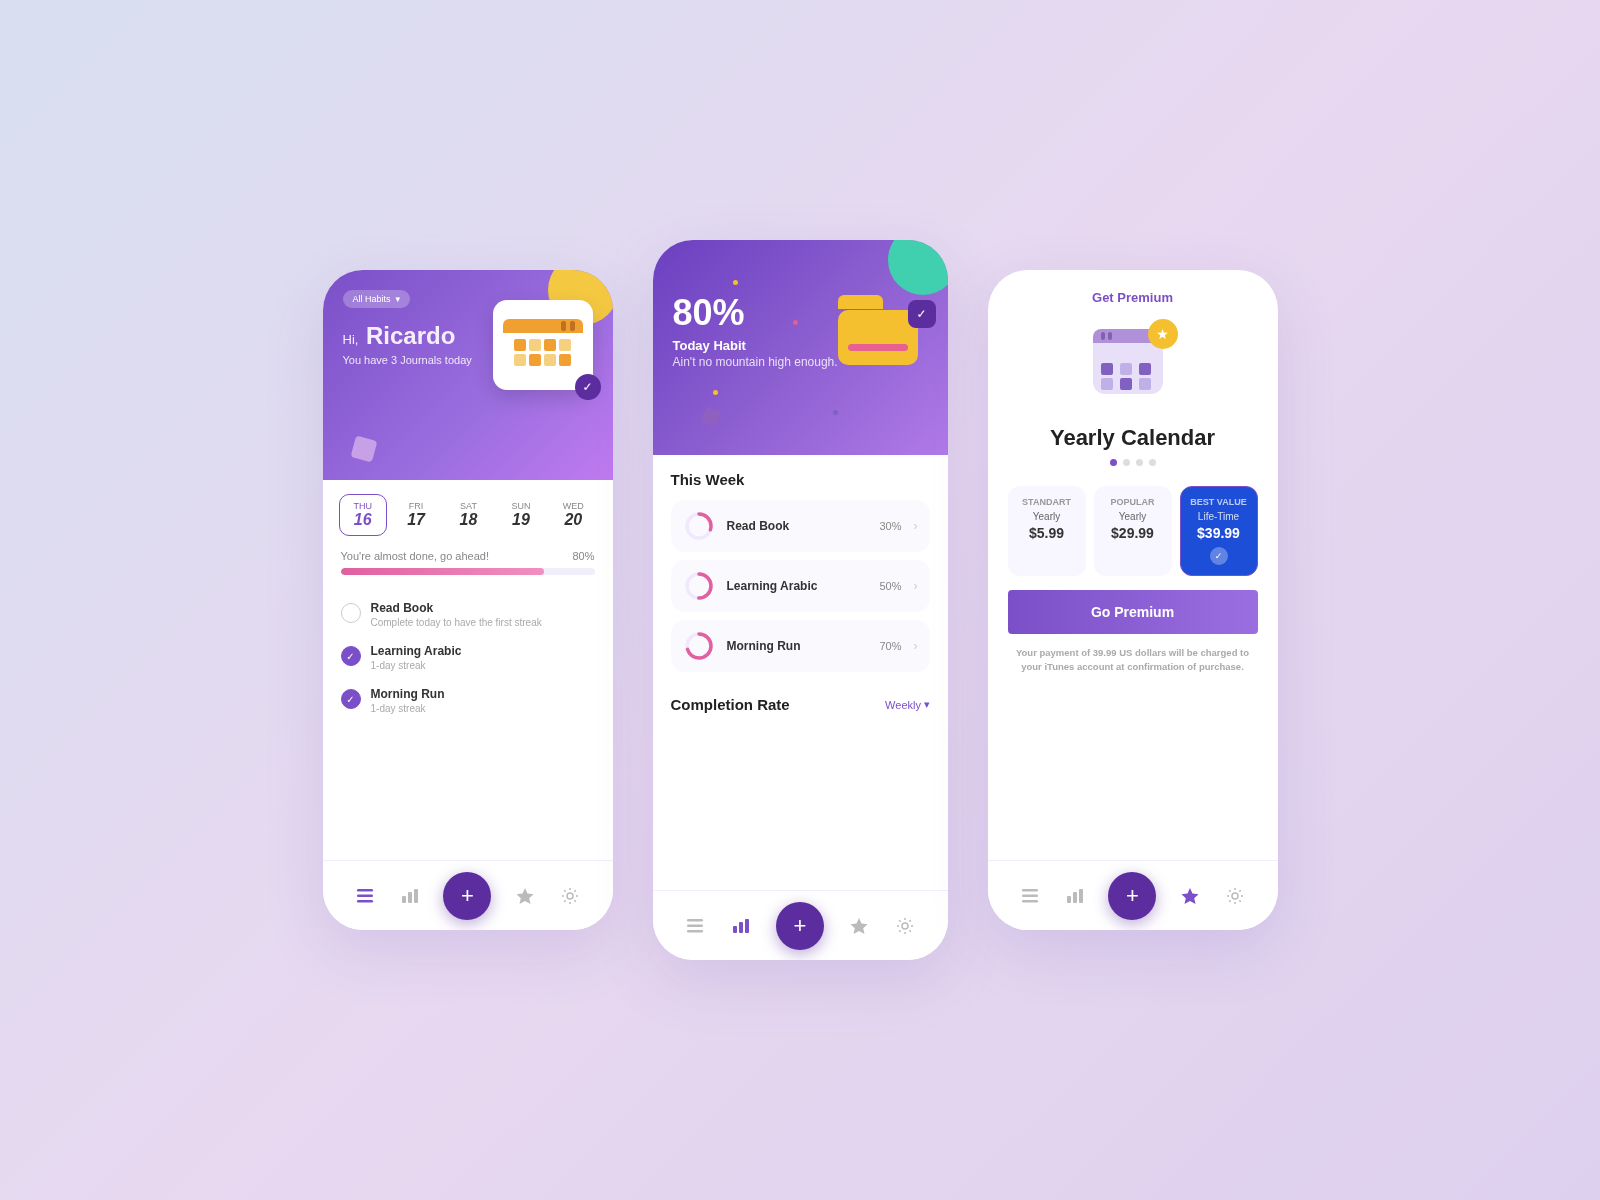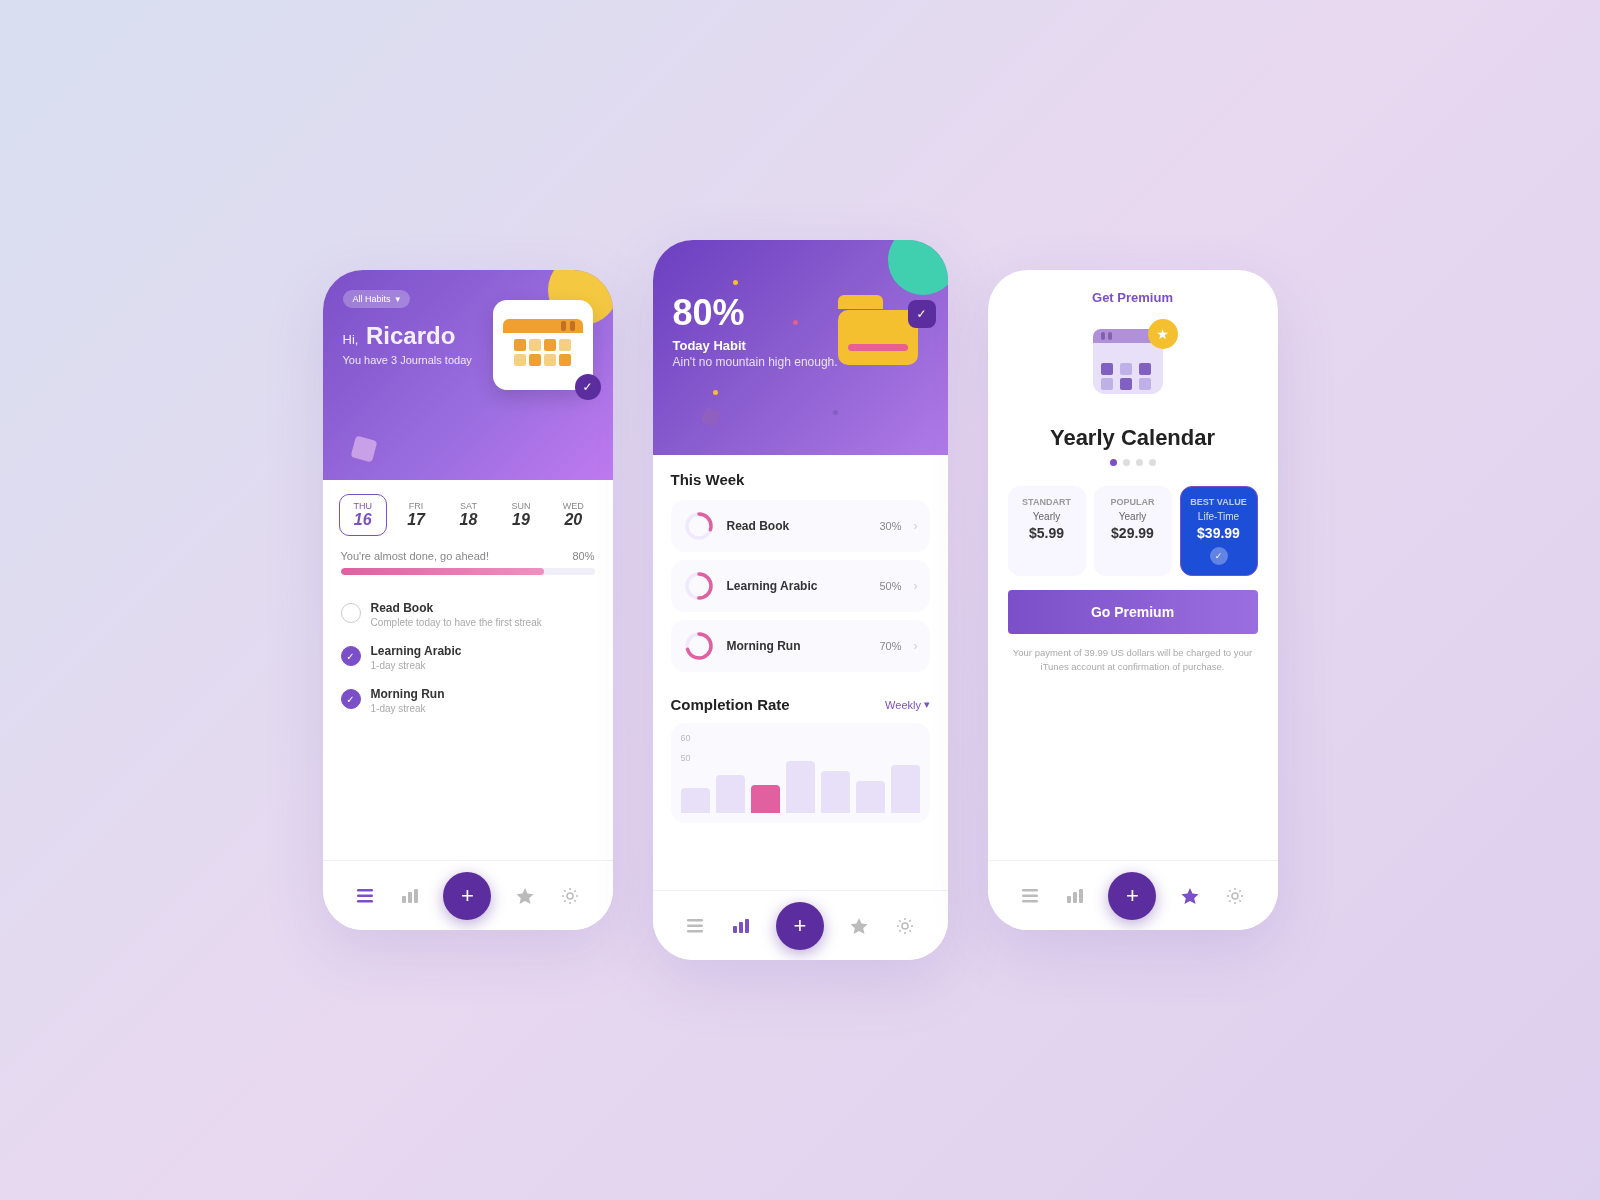--- a/index.html
+++ b/index.html
@@ -502,20 +502,21 @@
       font-size: 14px;
       font-weight: 700;
       text-align: center;
       margin-bottom: 12px;
     }
     .payment-note {
       font-size: 9.5px;
       color: #aaa;
       text-align: center;
       line-height: 1.5;
+      font-weight: bold;
     }
     
     .donut-svg { transform: rotate(-90deg); }
 
     
     .confetti-dot {
       position: absolute;
       width: 5px;
       height: 5px;
       border-radius: 50%;
@@ -710,33 +711,20 @@
       </div>
     </div>
 
     <div class="completion-section">
       <div class="completion-header">
         <span class="section-title" style="margin-bottom:0;">Completion Rate</span>
         <span class="weekly-btn">
           <span>Weekly</span>
           <span>▾</span>
         </span>
-      </div>
-      <div class="chart-area">
-        <div class="chart-label" style="top:10px;">60</div>
-        <div class="chart-label" style="top:30px;">50</div>
-        <div class="chart-bar-container">
-          <div class="chart-bar" style="height:25px;background:#e8e0f8;"></div>
-          <div class="chart-bar" style="height:38px;background:#e8e0f8;"></div>
-          <div class="chart-bar" style="height:28px;background:#e060a0;"></div>
-          <div class="chart-bar" style="height:52px;background:#e8e0f8;"></div>
-          <div class="chart-bar" style="height:42px;background:#e8e0f8;"></div>
-          <div class="chart-bar" style="height:32px;background:#e8e0f8;"></div>
-          <div class="chart-bar" style="height:48px;background:#e8e0f8;"></div>
-        </div>
       </div>
     </div>
 
     <div class="bottom-nav" style="position:absolute;bottom:0;left:0;right:0;">
       <div class="nav-icon">
         <svg width="18" height="18" viewBox="0 0 18 18" fill="#bbb">
             <rect x="1" y="2" width="16" height="2.5" rx="1.2"></rect>
             <rect x="1" y="7.5" width="16" height="2.5" rx="1.2"></rect>
             <rect x="1" y="13" width="16" height="2.5" rx="1.2"></rect>
           </svg>

